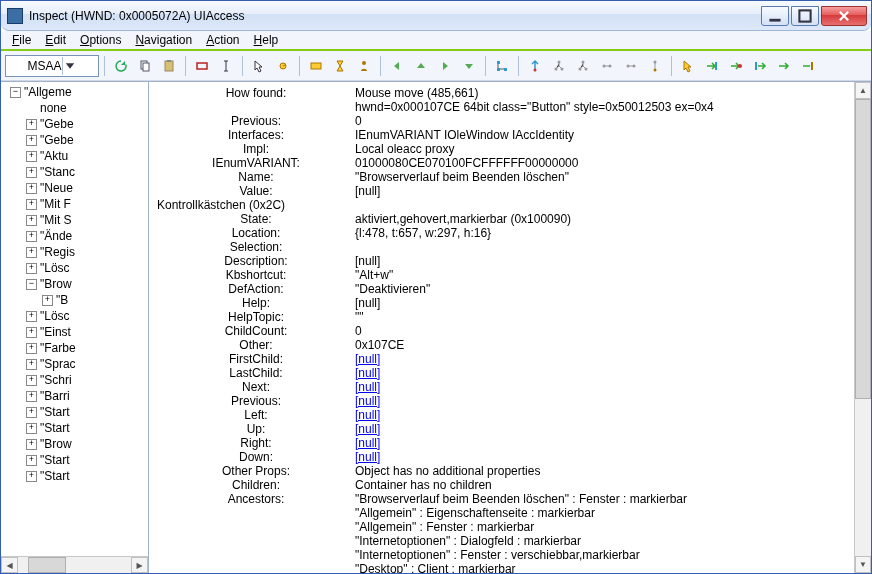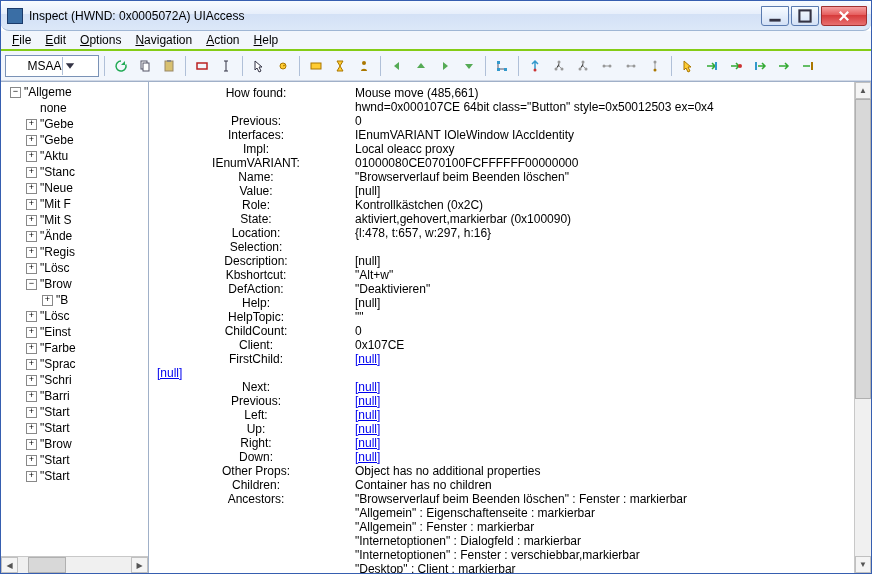--- a/index.html
+++ b/index.html
@@ -397,21 +397,20 @@
         </div>
         <div class="line">
           <div class="k">Name:</div>
           <div class="v">"Browserverlauf beim Beenden löschen"</div>
         </div>
         <div class="line">
           <div class="k">Value:</div>
           <div class="v">[null]</div>
         </div>
         <div class="line">
-          <div class="k">Role:</div>
           <div class="v">Kontrollkästchen (0x2C)</div>
         </div>
         <div class="line">
           <div class="k">State:</div>
           <div class="v">aktiviert,gehovert,markierbar (0x100090)</div>
         </div>
         <div class="line">
           <div class="k">Location:</div>
           <div class="v">{l:478, t:657, w:297, h:16}</div>
         </div>
@@ -437,28 +436,29 @@
         </div>
         <div class="line">
           <div class="k">HelpTopic:</div>
           <div class="v">""</div>
         </div>
         <div class="line">
           <div class="k">ChildCount:</div>
           <div class="v">0</div>
         </div>
         <div class="line">
-          <div class="k">Client:</div>
+          <div class="k">Other:</div>
           <div class="v">0x107CE</div>
         </div>
         <div class="line">
           <div class="k">FirstChild:</div>
           <div class="v link">[null]</div>
         </div>
         <div class="line">
+          <div class="k">LastChild:</div>
           <div class="v link">[null]</div>
         </div>
         <div class="line">
           <div class="k">Next:</div>
           <div class="v link">[null]</div>
         </div>
         <div class="line">
           <div class="k">Previous:</div>
           <div class="v link">[null]</div>
         </div>

